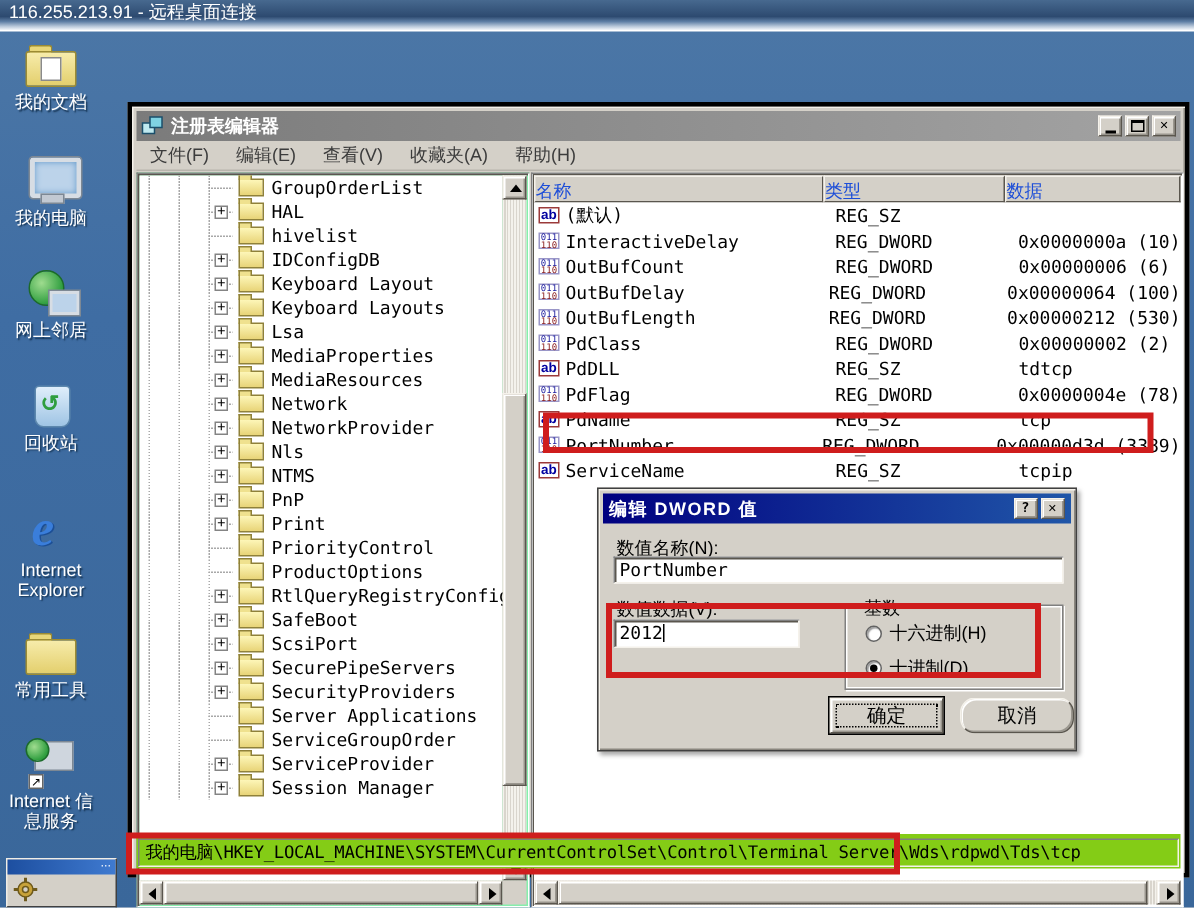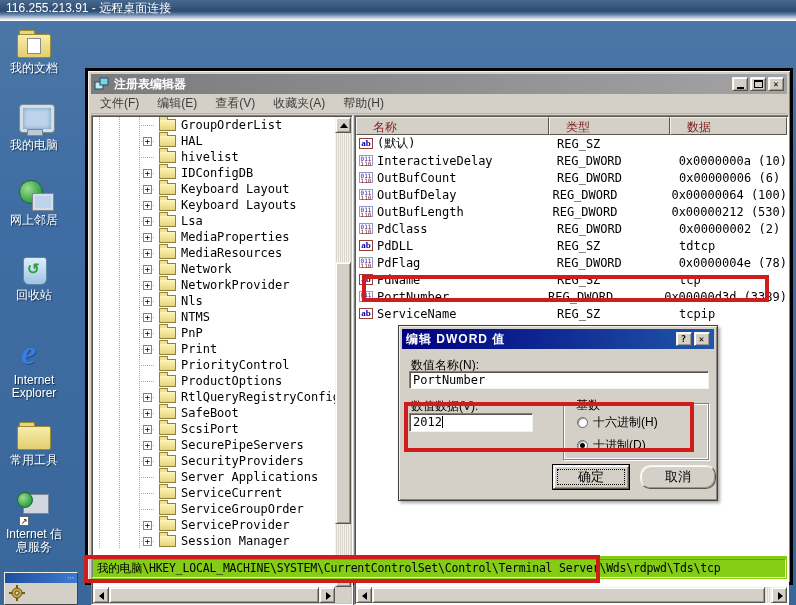--- a/index.html
+++ b/index.html
@@ -116,28 +116,28 @@
   .a-up{ left:4px; top:5px; border-left:4px solid transparent; border-right:4px solid transparent; border-bottom:5px solid #000; }
   .a-down{ left:4px; top:6px; border-left:4px solid transparent; border-right:4px solid transparent; border-top:5px solid #000; }
   .a-left{ left:5px; top:4px; border-top:4px solid transparent; border-bottom:4px solid transparent; border-right:5px solid #000; }
   .a-right{ left:6px; top:4px; border-top:4px solid transparent; border-bottom:4px solid transparent; border-left:5px solid #000; }
   .thumb{ position:absolute; }
   
   .list-pane{ position:absolute; left:266px; top:44px; right:1px; height:490px; background:#fff;
     border:1px solid; border-color:#808080 #fff #fff #808080; box-shadow:inset 1px 1px 0 #5a564e; overflow:hidden; }
   .list-header{ position:absolute; left:1px; top:1px; right:1px; height:18px; display:flex; }
   .hcell{ height:18px; background:#d4d0c8; border:1px solid; border-color:#f5f2eb #5a564e #5a564e #f5f2eb;
-    font-size:12px; padding:1px 16px; color:#7f1d1d; }
+    font-size:12px; padding:1px 0; color:#1d4ed8; }
   .hc-name{ width:193px; } .hc-type{ width:121px; } .hc-data{ flex:1; }
   .list-rows{ position:absolute; left:1px; top:19px; right:1px; bottom:17px; background:#fff; }
   .list-row{ height:17px; display:flex; align-items:center; font-family:"DejaVu Sans Mono",monospace;
     font-size:12px; color:#000; white-space:nowrap; }
   .vicon{ width:14px; height:11px; margin:0 4px 0 3px; flex:none; background:#fff; position:relative; }
   .vicon.sz{ border:1px solid #9b3a3a; color:#0000a0; font-size:9px; font-weight:bold; line-height:9px; text-align:center;
-    font-family:Liberation Serif, serif; }
+    font-family:Liberation Sans, sans-serif; }
   .vicon.dw{ border:1px solid #9a96c8; font-family:"DejaVu Sans Mono",monospace; font-size:6px; line-height:5px; text-align:center; }
   .vicon.dw .r1{ color:#2020a0; display:block; } .vicon.dw .r2{ color:#8b2020; display:block; }
   .c-name{ width:176px; overflow:hidden; } .c-type{ width:121px; padding-left:4px; } .c-data{ flex:1; padding-left:5px; }
   
   .status-bar{ position:absolute; left:3px; bottom:3px; right:3px; height:23px; background:#84cc16; padding-top:3px; }
   .status-inner{ margin:0 1px; height:19px; border:1px solid; border-color:#808080 #f5f2eb #f5f2eb #808080;
     font-family:"DejaVu Sans Mono",monospace; font-size:11.5px; line-height:17px; padding-left:4px;
     white-space:nowrap; overflow:hidden; color:#000; letter-spacing:-0.2px; }
   
   .dialog{ position:absolute; left:398px; top:325px; width:320px; height:176px; background:#d4d0c8;
@@ -359,24 +359,20 @@
           <span class="plus">+</span>
           <span class="tfolder"></span>
           <span class="tlabel">SecurityProviders</span>
         </div>
         <div class="tree-row">
           <span class="tfolder"></span>
           <span class="tlabel">Server Applications</span>
         </div>
         <div class="tree-row">
           <span class="tfolder"></span>
-          <span class="tlabel">ServiceCurrent</span>
-        </div>
-        <div class="tree-row">
-          <span class="tfolder"></span>
           <span class="tlabel">ServiceGroupOrder</span>
         </div>
         <div class="tree-row">
           <span class="plus">+</span>
           <span class="tfolder"></span>
           <span class="tlabel">ServiceProvider</span>
         </div>
         <div class="tree-row">
           <span class="plus">+</span>
           <span class="tfolder"></span>

